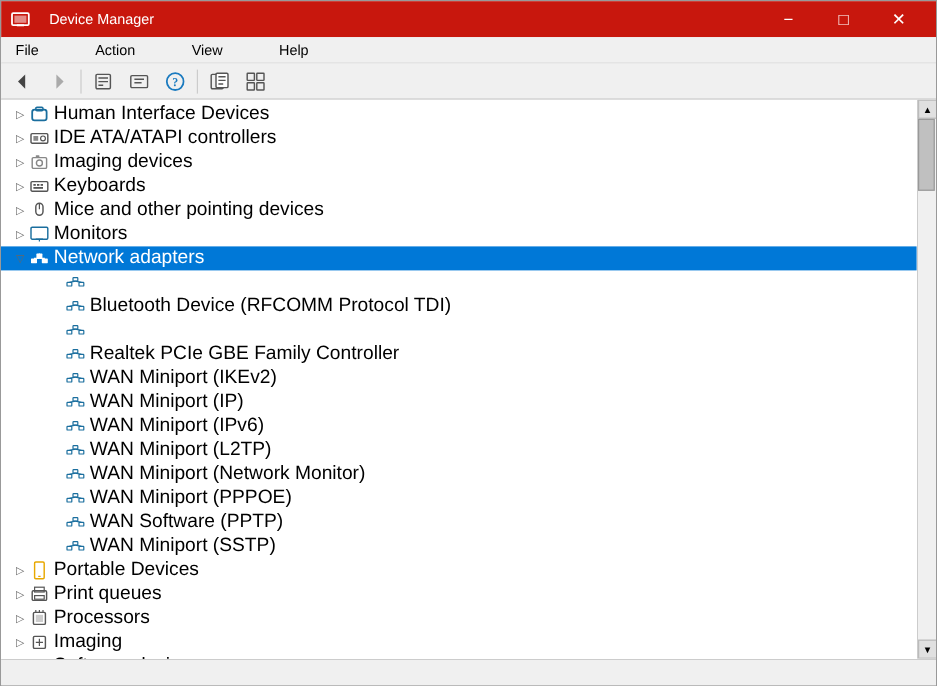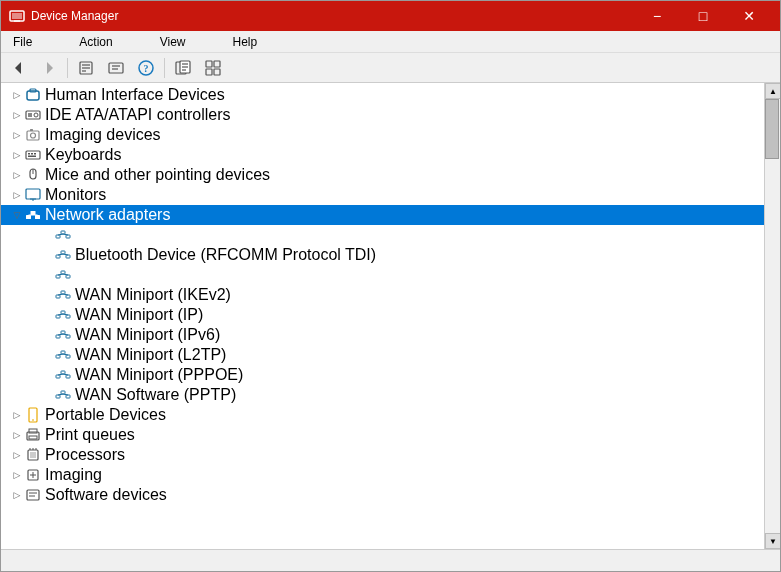--- a/index.html
+++ b/index.html
@@ -20,20 +20,21 @@
       background: #fff;
     }
     .title-bar {
       background: #c8170d;
       color: white;
       display: flex;
       align-items: center;
       height: 30px;
       padding: 0 8px;
       flex-shrink: 0;
+      gap: 10px;
     }
     .title-bar-icon {
       width: 16px;
       height: 16px;
       margin-right: 6px;
       display: flex;
       align-items: center;
       justify-content: center;
     }
     .title-bar-text {
@@ -396,20 +397,32 @@
           <svg viewBox="0 0 16 16">
               <rect x="1" y="8" width="4" height="3" rx="0.5" fill="none" stroke="#1a6e9e" stroke-width="1"></rect>
               <rect x="6" y="4" width="4" height="3" rx="0.5" fill="none" stroke="#1a6e9e" stroke-width="1"></rect>
               <rect x="11" y="8" width="4" height="3" rx="0.5" fill="none" stroke="#1a6e9e" stroke-width="1"></rect>
               <line x1="3" y1="8" x2="8" y2="7" stroke="#1a6e9e" stroke-width="1"></line>
               <line x1="8" y1="7" x2="13" y2="8" stroke="#1a6e9e" stroke-width="1"></line>
             </svg>
         </div>
       </div>
 
+      <div class="tree-item child-item">
+        <div class="item-icon">
+          <svg viewBox="0 0 16 16">
+              <rect x="1" y="8" width="4" height="3" rx="0.5" fill="none" stroke="#1a6e9e" stroke-width="1"></rect>
+              <rect x="6" y="4" width="4" height="3" rx="0.5" fill="none" stroke="#1a6e9e" stroke-width="1"></rect>
+              <rect x="11" y="8" width="4" height="3" rx="0.5" fill="none" stroke="#1a6e9e" stroke-width="1"></rect>
+              <line x1="3" y1="8" x2="8" y2="7" stroke="#1a6e9e" stroke-width="1"></line>
+              <line x1="8" y1="7" x2="13" y2="8" stroke="#1a6e9e" stroke-width="1"></line>
+            </svg>
+        </div>
+        <span class="item-label">Realtek PCIe GBE Family Controller</span>
+      </div>
 
       <div class="tree-item child-item">
         <div class="item-icon">
           <svg viewBox="0 0 16 16">
               <rect x="1" y="8" width="4" height="3" rx="0.5" fill="none" stroke="#1a6e9e" stroke-width="1"></rect>
               <rect x="6" y="4" width="4" height="3" rx="0.5" fill="none" stroke="#1a6e9e" stroke-width="1"></rect>
               <rect x="11" y="8" width="4" height="3" rx="0.5" fill="none" stroke="#1a6e9e" stroke-width="1"></rect>
               <line x1="3" y1="8" x2="8" y2="7" stroke="#1a6e9e" stroke-width="1"></line>
               <line x1="8" y1="7" x2="13" y2="8" stroke="#1a6e9e" stroke-width="1"></line>
             </svg>
@@ -449,20 +462,32 @@
               <rect x="1" y="8" width="4" height="3" rx="0.5" fill="none" stroke="#1a6e9e" stroke-width="1"></rect>
               <rect x="6" y="4" width="4" height="3" rx="0.5" fill="none" stroke="#1a6e9e" stroke-width="1"></rect>
               <rect x="11" y="8" width="4" height="3" rx="0.5" fill="none" stroke="#1a6e9e" stroke-width="1"></rect>
               <line x1="3" y1="8" x2="8" y2="7" stroke="#1a6e9e" stroke-width="1"></line>
               <line x1="8" y1="7" x2="13" y2="8" stroke="#1a6e9e" stroke-width="1"></line>
             </svg>
         </div>
         <span class="item-label">WAN Miniport (L2TP)</span>
       </div>
 
+      <div class="tree-item child-item">
+        <div class="item-icon">
+          <svg viewBox="0 0 16 16">
+              <rect x="1" y="8" width="4" height="3" rx="0.5" fill="none" stroke="#1a6e9e" stroke-width="1"></rect>
+              <rect x="6" y="4" width="4" height="3" rx="0.5" fill="none" stroke="#1a6e9e" stroke-width="1"></rect>
+              <rect x="11" y="8" width="4" height="3" rx="0.5" fill="none" stroke="#1a6e9e" stroke-width="1"></rect>
+              <line x1="3" y1="8" x2="8" y2="7" stroke="#1a6e9e" stroke-width="1"></line>
+              <line x1="8" y1="7" x2="13" y2="8" stroke="#1a6e9e" stroke-width="1"></line>
+            </svg>
+        </div>
+        <span class="item-label">WAN Miniport (Network Monitor)</span>
+      </div>
 
       <div class="tree-item child-item">
         <div class="item-icon">
           <svg viewBox="0 0 16 16">
               <rect x="1" y="8" width="4" height="3" rx="0.5" fill="none" stroke="#1a6e9e" stroke-width="1"></rect>
               <rect x="6" y="4" width="4" height="3" rx="0.5" fill="none" stroke="#1a6e9e" stroke-width="1"></rect>
               <rect x="11" y="8" width="4" height="3" rx="0.5" fill="none" stroke="#1a6e9e" stroke-width="1"></rect>
               <line x1="3" y1="8" x2="8" y2="7" stroke="#1a6e9e" stroke-width="1"></line>
               <line x1="8" y1="7" x2="13" y2="8" stroke="#1a6e9e" stroke-width="1"></line>
             </svg>
@@ -476,20 +501,32 @@
               <rect x="1" y="8" width="4" height="3" rx="0.5" fill="none" stroke="#1a6e9e" stroke-width="1"></rect>
               <rect x="6" y="4" width="4" height="3" rx="0.5" fill="none" stroke="#1a6e9e" stroke-width="1"></rect>
               <rect x="11" y="8" width="4" height="3" rx="0.5" fill="none" stroke="#1a6e9e" stroke-width="1"></rect>
               <line x1="3" y1="8" x2="8" y2="7" stroke="#1a6e9e" stroke-width="1"></line>
               <line x1="8" y1="7" x2="13" y2="8" stroke="#1a6e9e" stroke-width="1"></line>
             </svg>
         </div>
         <span class="item-label">WAN Software (PPTP)</span>
       </div>
 
+      <div class="tree-item child-item">
+        <div class="item-icon">
+          <svg viewBox="0 0 16 16">
+              <rect x="1" y="8" width="4" height="3" rx="0.5" fill="none" stroke="#1a6e9e" stroke-width="1"></rect>
+              <rect x="6" y="4" width="4" height="3" rx="0.5" fill="none" stroke="#1a6e9e" stroke-width="1"></rect>
+              <rect x="11" y="8" width="4" height="3" rx="0.5" fill="none" stroke="#1a6e9e" stroke-width="1"></rect>
+              <line x1="3" y1="8" x2="8" y2="7" stroke="#1a6e9e" stroke-width="1"></line>
+              <line x1="8" y1="7" x2="13" y2="8" stroke="#1a6e9e" stroke-width="1"></line>
+            </svg>
+        </div>
+        <span class="item-label">WAN Miniport (SSTP)</span>
+      </div>
 
       <div class="tree-item">
         <div class="expand-btn">▷</div>
         <div class="item-icon">
           <svg viewBox="0 0 16 16">
               <rect x="4" y="1" width="8" height="14" rx="1" fill="none" stroke="#e8a800" stroke-width="1.2"></rect>
               <line x1="7" y1="13" x2="9" y2="13" stroke="#e8a800" stroke-width="1.2"></line>
             </svg>
         </div>
         <span class="item-label">Portable Devices</span>

